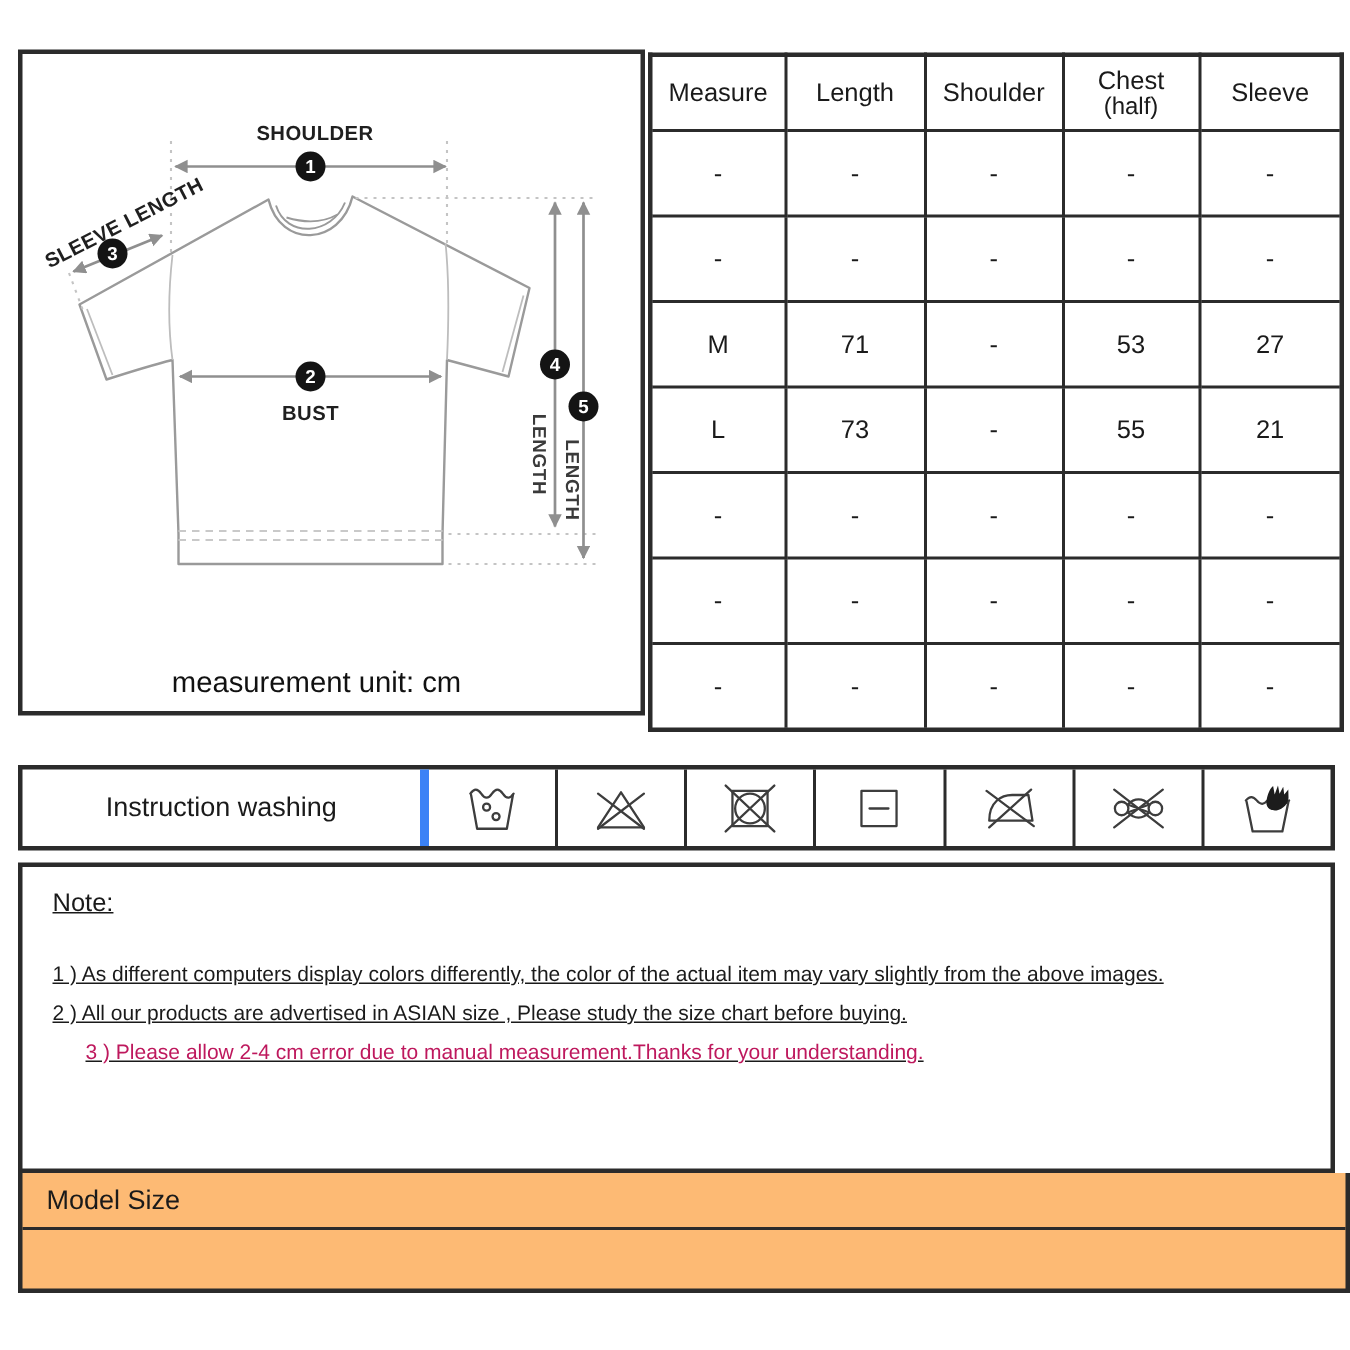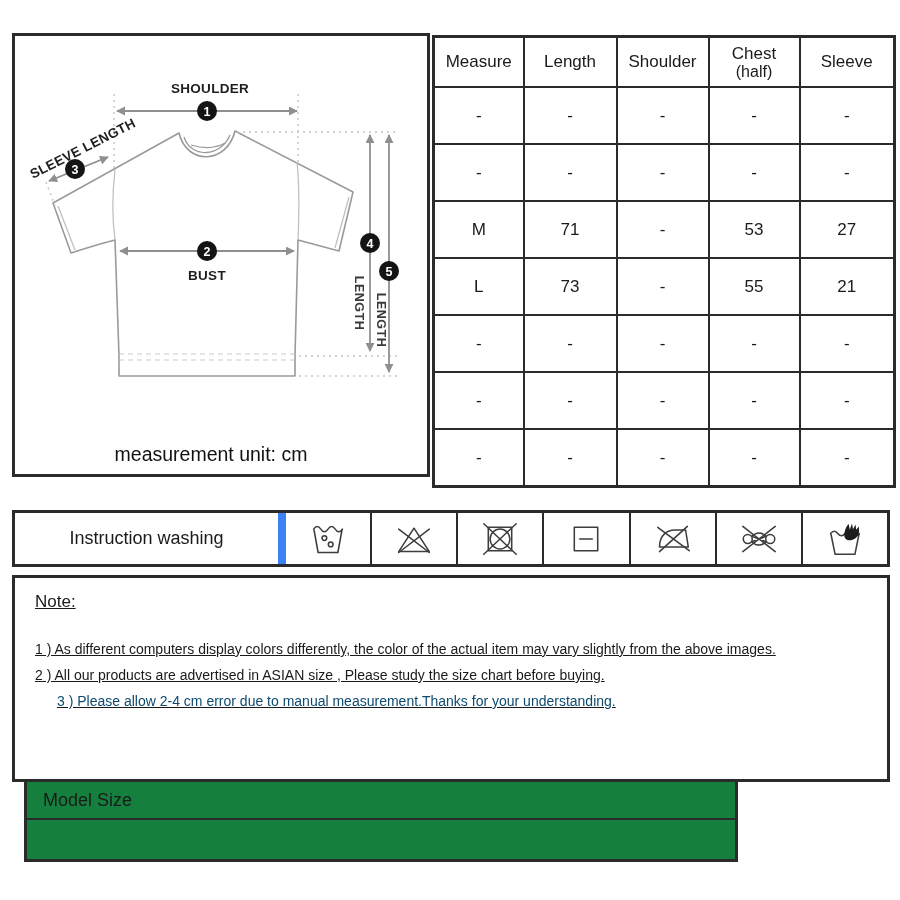--- a/index.html
+++ b/index.html
@@ -17,37 +17,37 @@
   #size-table th,#size-table td{border:2px solid #2b2b2b;text-align:center;vertical-align:middle;
     font-size:17px;color:#1a1a1a;padding:0;}
   #size-table{border:3px solid #2b2b2b;}
   #size-table thead th{height:48px;font-weight:400;}
   #size-table tbody td{height:55px;font-weight:400;}
   .chest-sub{font-size:16px;margin-top:-1px;}
 
   
   #washing-box{position:absolute;left:12px;top:510px;width:878px;height:57px;
     border:3px solid #2b2b2b;box-sizing:border-box;display:flex;background:#fff;}
-  .wash-label{width:271px;flex:0 0 271px;border-right:8px solid #3b82f6;
+  .wash-label{width:271px;flex:0 0 271px;border-right:6px solid #3b82f6;
     display:flex;align-items:center;justify-content:center;font-size:18px;box-sizing:border-box;}
   .wash-cell{flex:1 1 0;border-right:2px solid #2b2b2b;display:flex;align-items:center;justify-content:center;box-sizing:border-box;}
   .wash-cell:last-child{border-right:none;}
   .wash-cell svg{width:40px;height:36px;}
   .licon{stroke:#3d3d3d;stroke-width:1.7;fill:none;stroke-linecap:round;stroke-linejoin:round;}
 
   
   #note-box{position:absolute;left:12px;top:575px;width:878px;height:207px;
     border:3px solid #2b2b2b;box-sizing:border-box;padding:10px 16px;background:#fff;text-decoration:underline;}
   .note-title{font-size:17px;margin:4px 0 24px 4px;}
   .note-item{font-size:14px;line-height:26px;margin-left:4px;}
-  .note-red{color:#0c4a6e;margin-left:26px;}
-
-  
-  #model-box{position:absolute;left:24px;top:782px;width:714px;height:80px;
-    border:3px solid #2b2b2b;border-top:none;box-sizing:border-box;background:#15803d;}
+  .note-red{color:#be185d;margin-left:26px;}
+
+  
+  #model-box{position:absolute;left:12px;top:782px;width:888px;height:80px;
+    border:3px solid #2b2b2b;border-top:none;box-sizing:border-box;background:#fdba74;}
   .model-title{height:36px;border-bottom:2px solid #2b2b2b;display:flex;align-items:center;
     padding-left:16px;font-size:18px;}
   .model-row{display:flex;height:38px;}
   .model-cell{flex:1 1 0;border-right:2px solid #2b2b2b;display:flex;align-items:center;justify-content:center;
     font-size:17px;box-sizing:border-box;}
   .model-cell:last-child{border-right:none;}
 
   
   .shirt{fill:#ffffff;stroke:#9a9a9a;stroke-width:1.6;stroke-linejoin:round;}
   .shirt-line{fill:none;stroke:#9a9a9a;stroke-width:1.3;}

